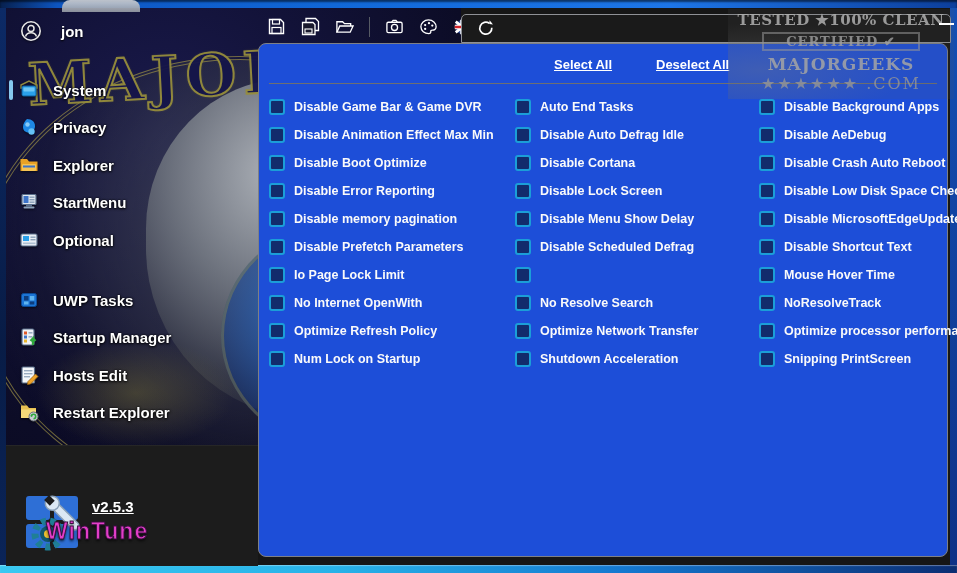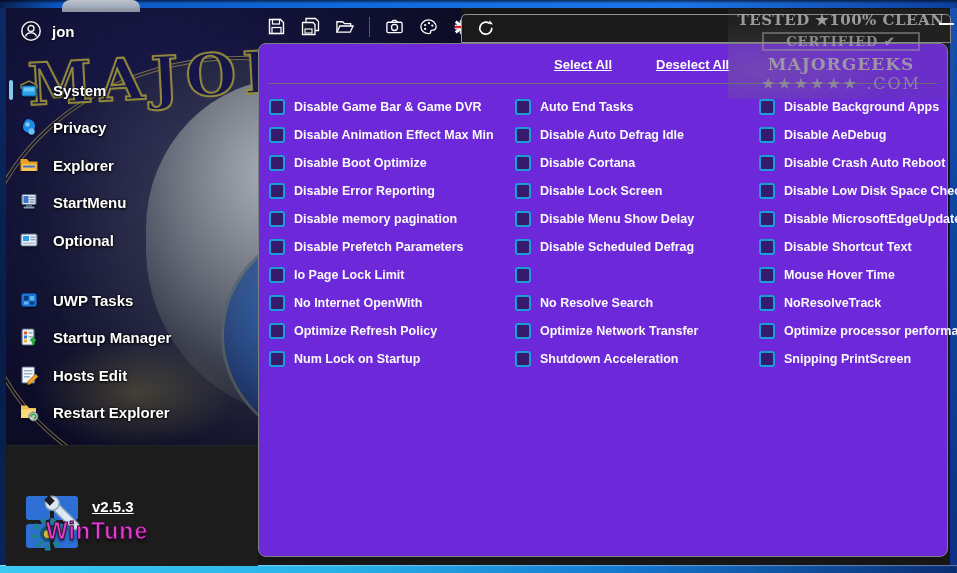--- a/index.html
+++ b/index.html
@@ -32,21 +32,21 @@
     background:radial-gradient(circle at 45% 40%,rgba(60,140,200,.85) 0%,rgba(30,80,160,.75) 40%,rgba(18,42,104,.6) 70%,transparent 82%);
     box-shadow:inset 0 0 0 3px rgba(160,150,70,.35);}
   .art-gold{position:absolute;left:30px;top:330px;width:200px;height:110px;border-radius:50%;
     background:radial-gradient(ellipse,rgba(150,140,60,.35),transparent 70%);}
   .art-text{position:absolute;left:22px;top:36px;font-family:"DejaVu Serif",serif;font-weight:bold;
     font-size:58px;letter-spacing:7px;color:#15154a;-webkit-text-stroke:2px #968d3c;
     text-shadow:0 0 3px rgba(150,140,60,.6);transform:rotate(-3deg);white-space:nowrap;opacity:.95;}
 
   
   .sidebar{position:absolute;left:6px;top:8px;width:252px;height:559px;z-index:6;}
-  .user-row{position:absolute;left:14px;top:12px;display:flex;align-items:center;gap:10px;cursor:default;}
+  .user-row{position:absolute;left:14px;top:12px;display:flex;align-items:center;gap:19px;cursor:default;}
   .user-name{color:#fff;font-size:15px;font-weight:600;text-shadow:0 1px 2px #000;}
   .nav-item{position:absolute;left:12px;display:flex;align-items:center;gap:13px;height:30px;cursor:default;}
   .nav-label{color:#fff;font-size:15px;font-weight:600;text-shadow:0 1px 3px #000,0 0 2px #000;}
   .sel-bar{position:absolute;left:3px;top:72px;width:4px;height:20px;border-radius:2px;background:#86c9ef;z-index:7;}
   .nav-icon{width:22px;height:22px;flex:0 0 22px;filter:drop-shadow(0 1px 1px rgba(0,0,0,.6));}
 
   
   .sidebar-bottom{position:absolute;left:6px;top:445px;width:252px;height:120px;background:#1c1c1c;z-index:6;
     border-top:1px solid #262626;}
   .app-logo{position:absolute;left:12px;top:40px;width:72px;height:72px;}
@@ -60,21 +60,21 @@
     padding-left:9px;z-index:8;}
   .tool-btn{width:19px;height:19px;display:flex;align-items:center;justify-content:center;cursor:pointer;}
   .tool-sep{width:1px;height:20px;background:#565a64;}
   .refresh-panel{position:absolute;left:461px;top:14px;width:490px;height:29px;background:#1a1a1a;
     border:1px solid #8f9196;border-radius:5px 5px 0 0;z-index:8;box-sizing:border-box;}
   .refresh-btn{position:absolute;left:14px;top:4px;width:20px;height:20px;cursor:pointer;}
   .minimize-btn{position:absolute;left:938px;top:18px;width:18px;height:12px;z-index:40;cursor:pointer;}
   .minimize-btn::after{content:"";position:absolute;left:1px;top:5px;width:15px;height:2px;background:#fff;}
 
   
-  .main-panel{position:absolute;left:258px;top:43px;width:690px;height:514px;background:#6d28d9;
+  .main-panel{position:absolute;left:258px;top:43px;width:690px;height:514px;background:#1d4ed8;
     border:1px solid #7e8085;border-radius:8px;z-index:5;box-sizing:border-box;}
   .link{position:absolute;top:13px;color:#fff;font-size:13px;font-weight:700;text-decoration:underline;cursor:pointer;}
   .link.select{left:295px;}
   .link.deselect{left:397px;}
   .panel-sep{position:absolute;left:10px;right:10px;top:39px;height:1px;background:#6d6f72;}
   .col{position:absolute;top:49px;}
   .col.c1{left:10px;width:242px;}
   .col.c2{left:256px;width:240px;}
   .col.c3{left:500px;width:184px;}
   .tweak{height:28px;display:flex;align-items:center;cursor:pointer;}

